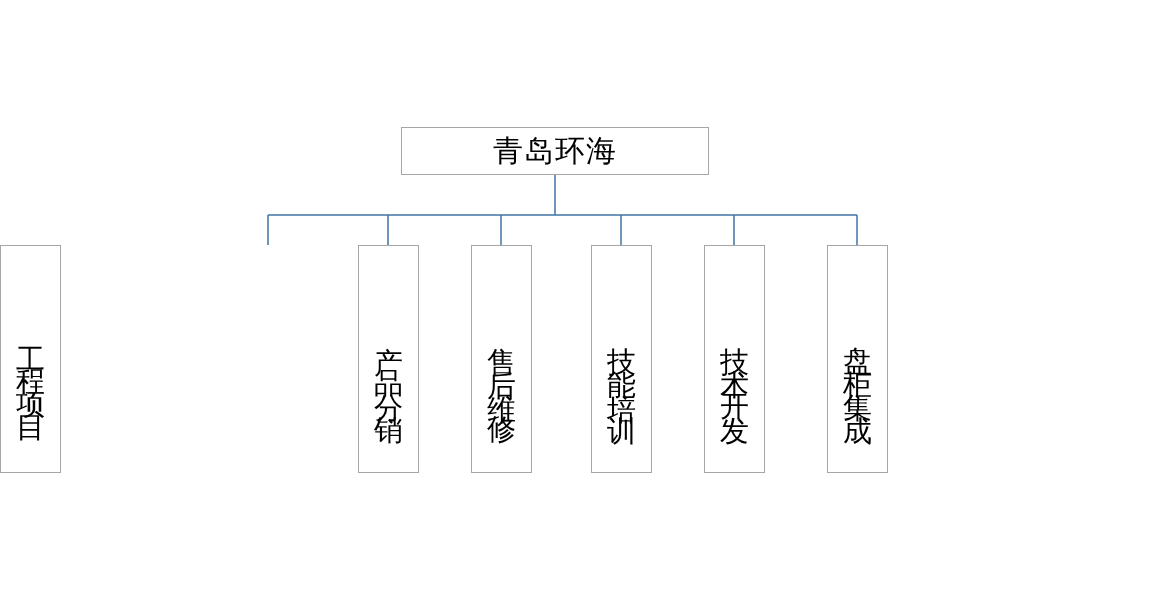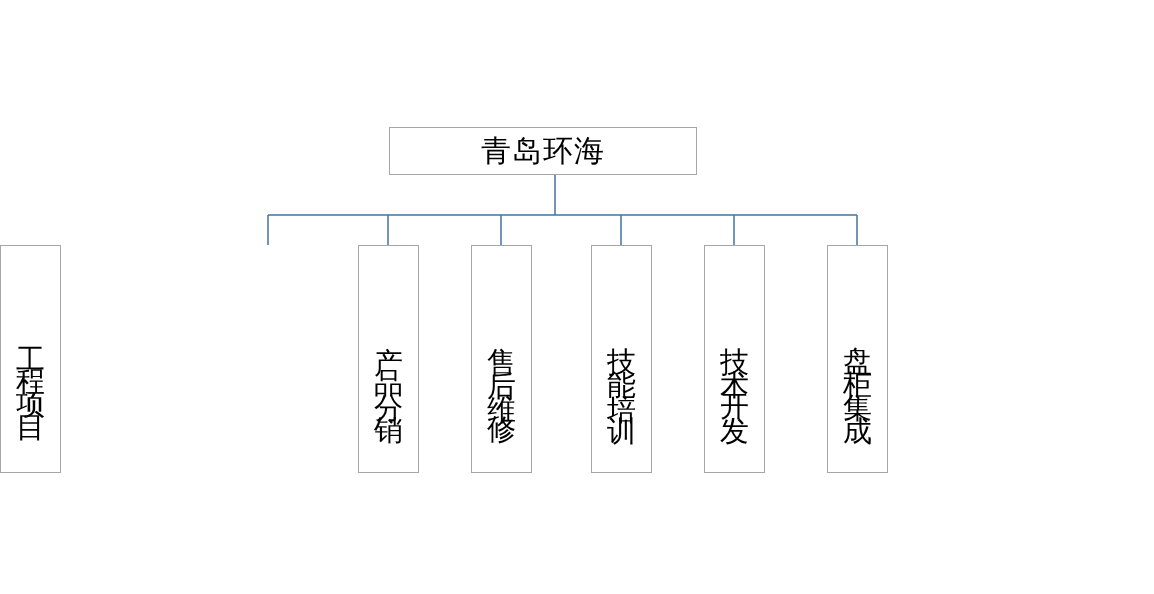--- a/index.html
+++ b/index.html
@@ -27,21 +27,21 @@
     pointer-events: none;
   }
   svg.connectors path {
     stroke: var(--connector);
     stroke-width: 1.5;
     fill: none;
   }
 
   .root-box {
     position: absolute;
-    left: 389px; top: 127px;
+    left: 401px; top: 127px;
     width: 308px; height: 48px;
     border: 1px solid var(--box-border);
     background: #fff;
     display: flex;
     align-items: center;
     justify-content: center;
   }
   .root-box .root-label {
     font-size: 30px;
     color: var(--text);

